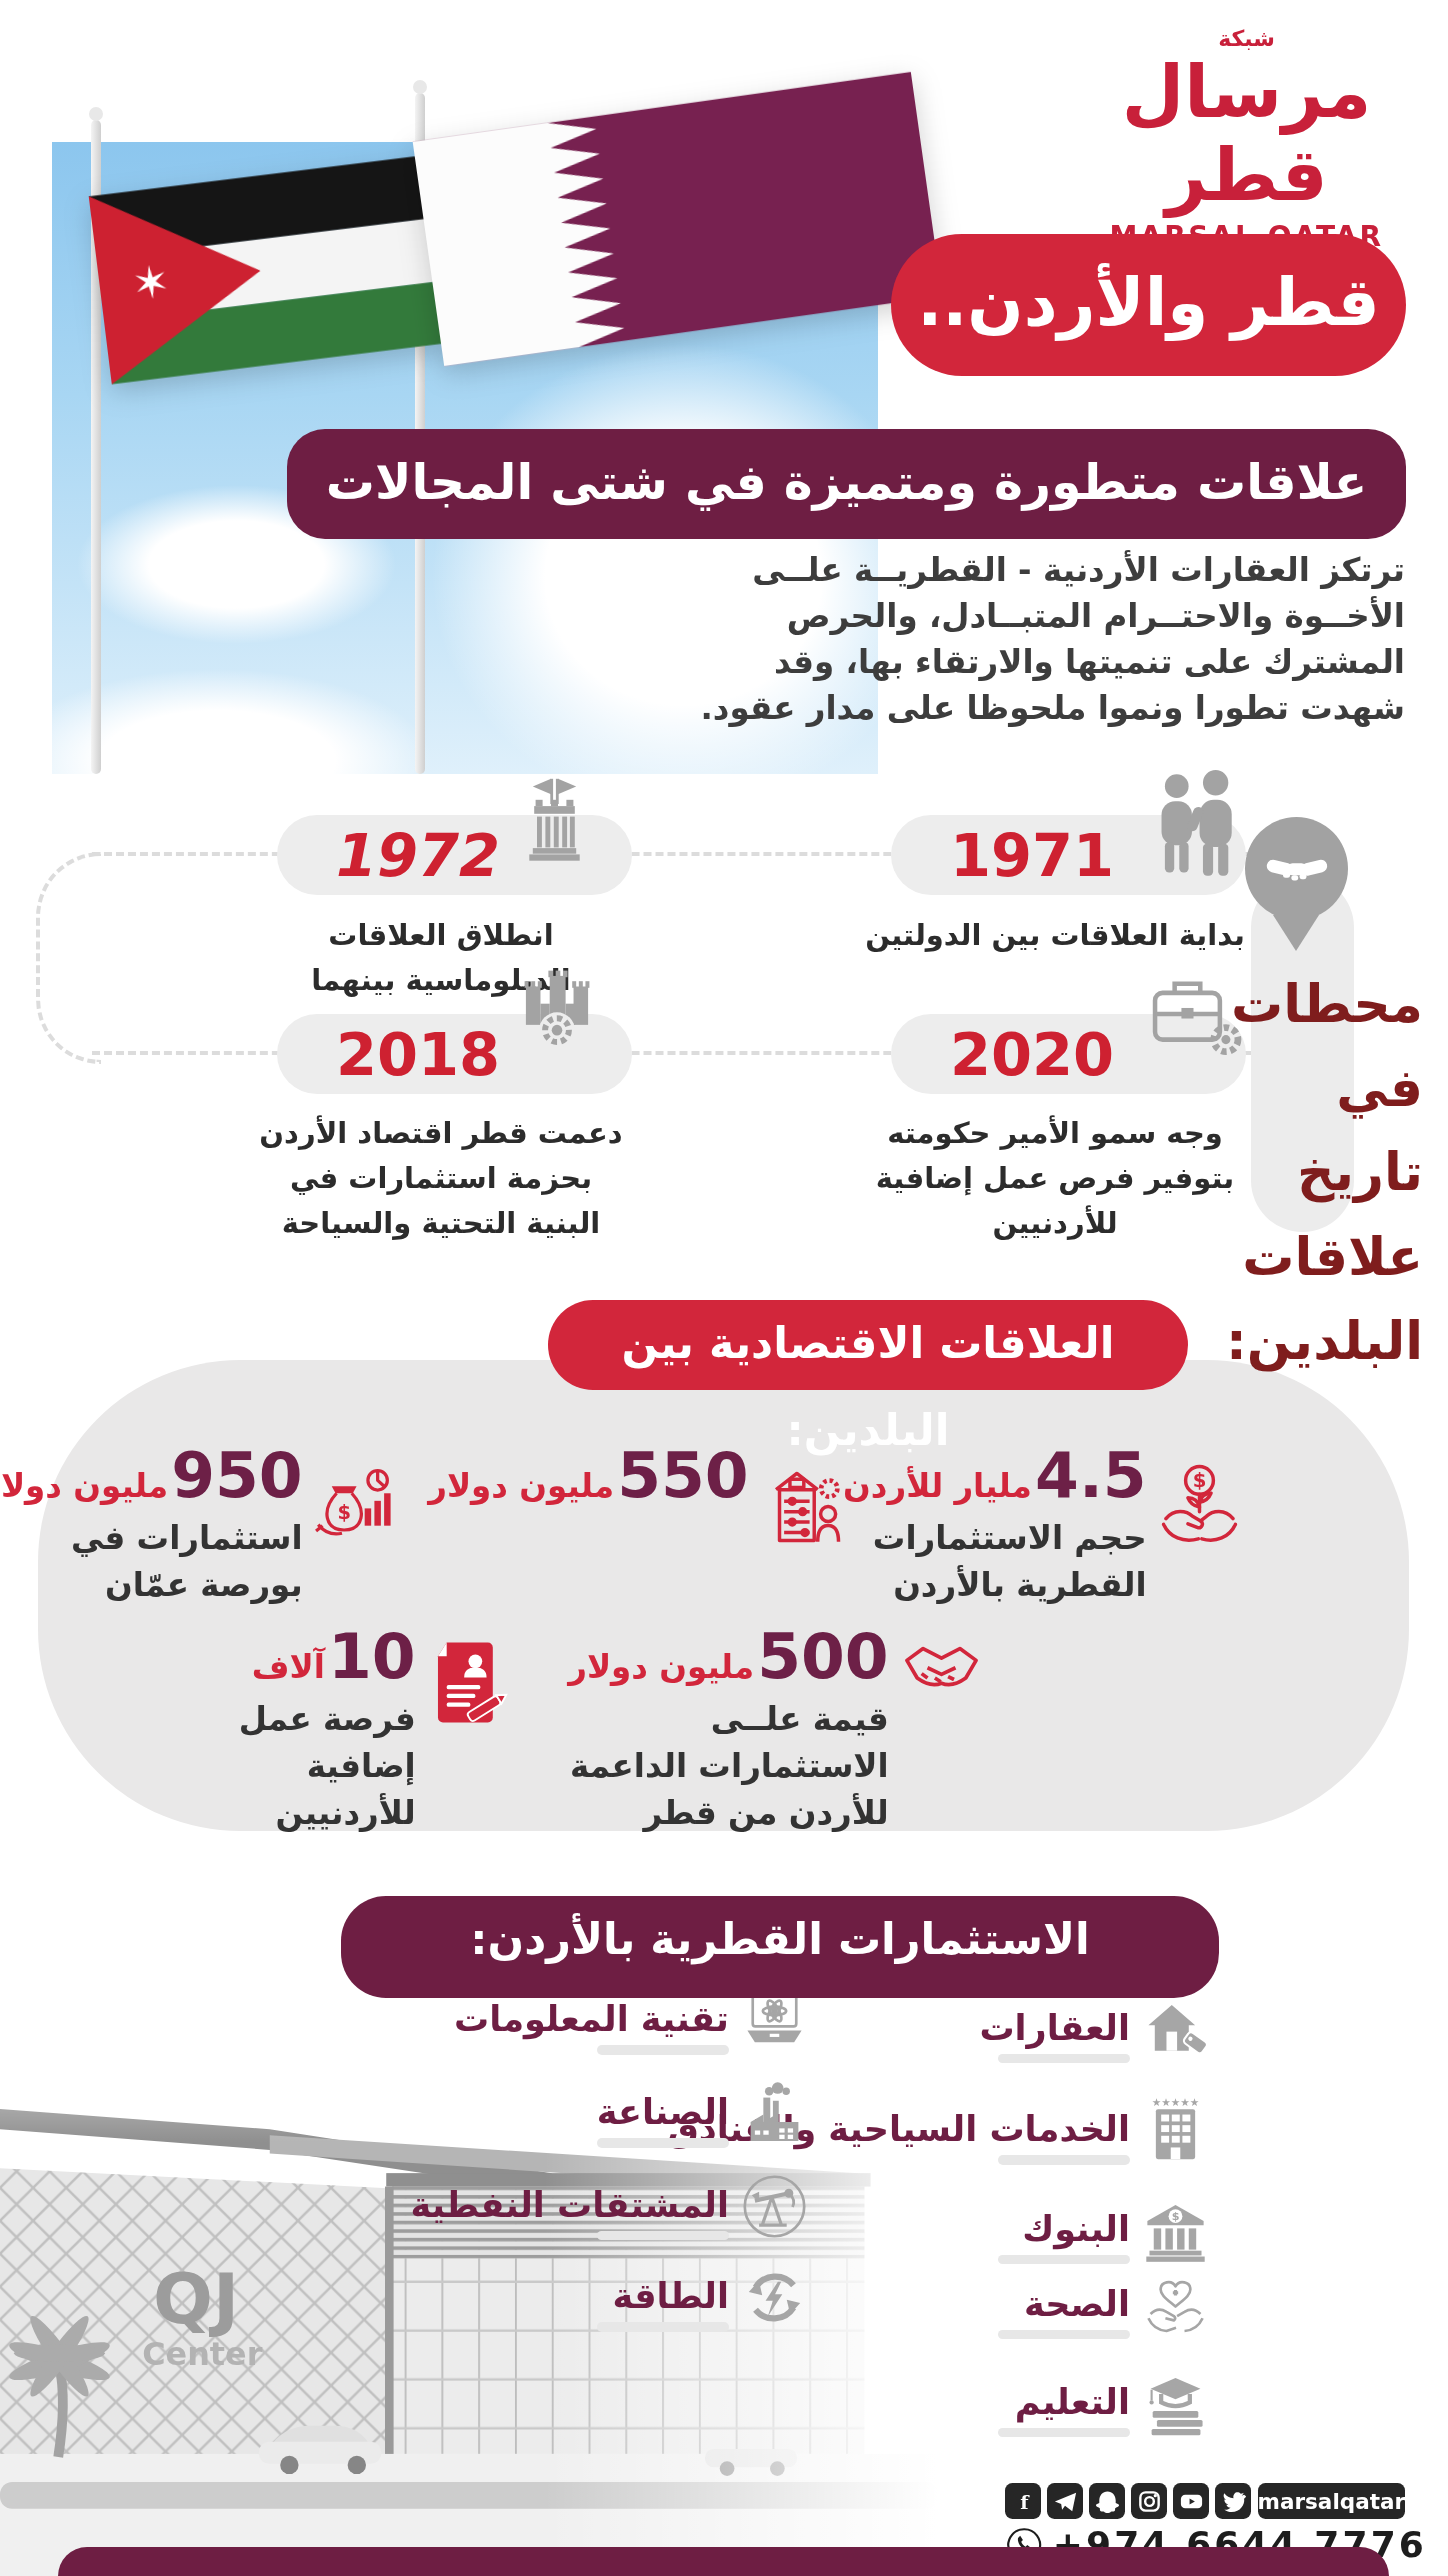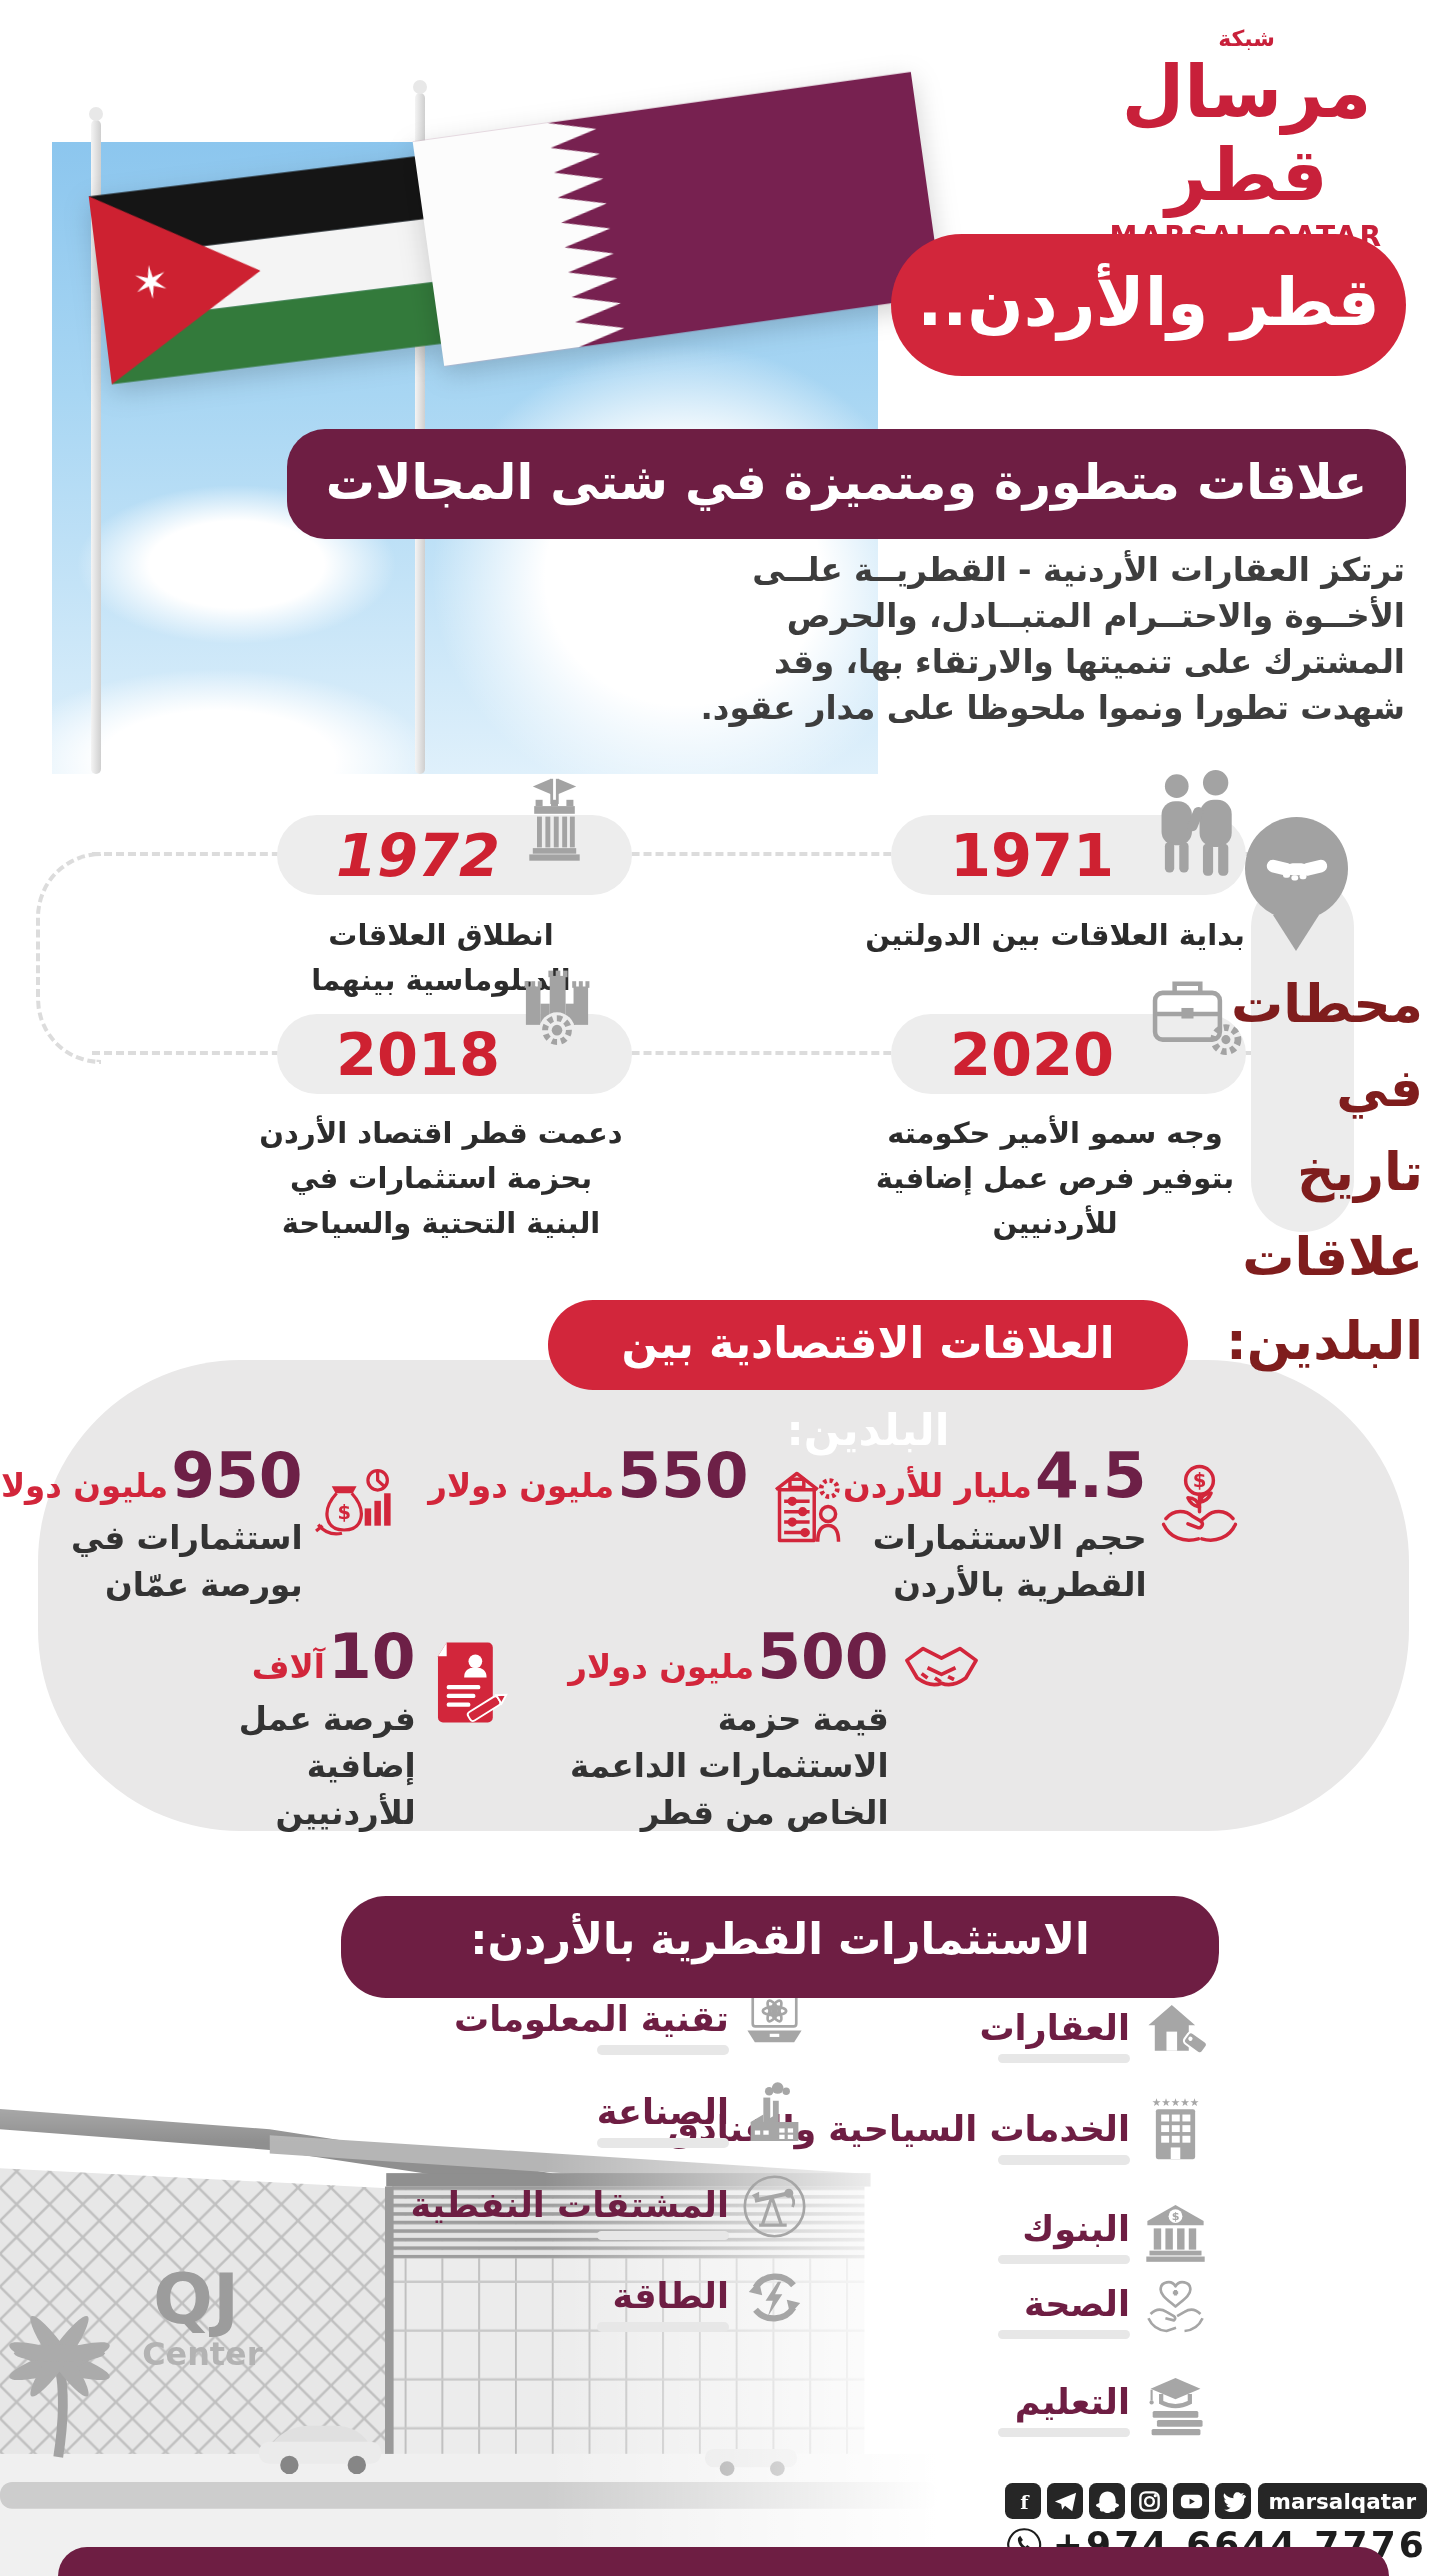--- a/index.html
+++ b/index.html
@@ -62,21 +62,21 @@
   .sec .uline{width:132px;height:9.8px;border-radius:4.9px;background:#e7e7e7;margin-top:6.1px;}
   .qj{left:0;top:1990px;width:938px;height:586px;z-index:1;}
   .qj-fade{position:absolute;left:0;top:0;width:100%;height:100%;
       background:linear-gradient(to left,#ffffff 0%,rgba(255,255,255,0) 42%),
                  linear-gradient(to bottom,#ffffff 0%,rgba(255,255,255,0) 26%);}
   
   .social-row{left:1005px;top:2483px;display:flex;gap:6.1px;align-items:center;z-index:5;}
   .sq{width:36px;height:36px;border-radius:7.4px;background:#262626;display:flex;align-items:center;justify-content:center;}
   .sq svg{width:27px;height:27px;}
   .handle-badge{height:36px;border-radius:7.4px;background:#262626;color:#fff;font-size:21.5px;font-weight:700;
-      display:flex;align-items:center;padding:0 11px;}
+      display:flex;align-items:center;padding:0 0;}
   .phone-row{left:1005px;top:2524px;display:flex;gap:9.8px;align-items:center;z-index:5;}
   .phone-num{font-size:36px;font-weight:700;color:#1d1d1d;letter-spacing:3.1px;white-space:nowrap;}
   .bottom-bar{left:58px;top:2547px;width:1331px;height:29px;border-radius:29px 29px 0 0;background:#6e1e43;z-index:5;}
 </style>
 </head>
 <body>
 
 <div id="page">
 
   <div>
@@ -282,21 +282,21 @@
       <svg class="sicon" style="height:86px;" viewBox="0 0 110 70" fill="none" stroke="currentColor" stroke-width="5" stroke-linejoin="round">
         <path d="M8 26 L30 10 L55 23 L80 10 L102 26 L88 50 Q70 63 55 57 Q40 63 22 50 Z"></path>
         <path d="M36 36 L55 45 L74 36"></path>
         <path d="M28 44 l8 6 M46 50 l8 5 M64 48 l8 4"></path>
       </svg>
       <div class="stxt">
         <div class="numline">
           <span class="num">500</span>
           <span class="unit">مليون دولار</span>
         </div>
-        <div class="scap">قيمة حزمة الاستثمارات الداعمة الخاص من قطر</div>
+        <div class="scap">قيمة علــى الاستثمارات الداعمة للأردن من قطر</div>
       </div>
     </div>
 
     <div class="abs stat" style="left:202px;top:1624px;width:307px;">
       <svg class="sicon" style="height:117px;" viewBox="0 0 130 140">
         <path d="M30 6 h66 a8 8 0 0 1 8 8 v112 a8 8 0 0 1 -8 8 h-72 a8 8 0 0 1 -8 -8 V28 Z" fill="currentColor"></path>
         <path d="M30 6 L16 28 H30 Z" fill="#fff"></path>
         <circle cx="76" cy="36" r="11" fill="#fff"></circle>
         <path d="M58 62 q0 -16 18 -16 q18 0 18 16 z" fill="#fff"></path>
         <rect x="30" y="74" width="54" height="7" rx="3" fill="#fff"></rect>

